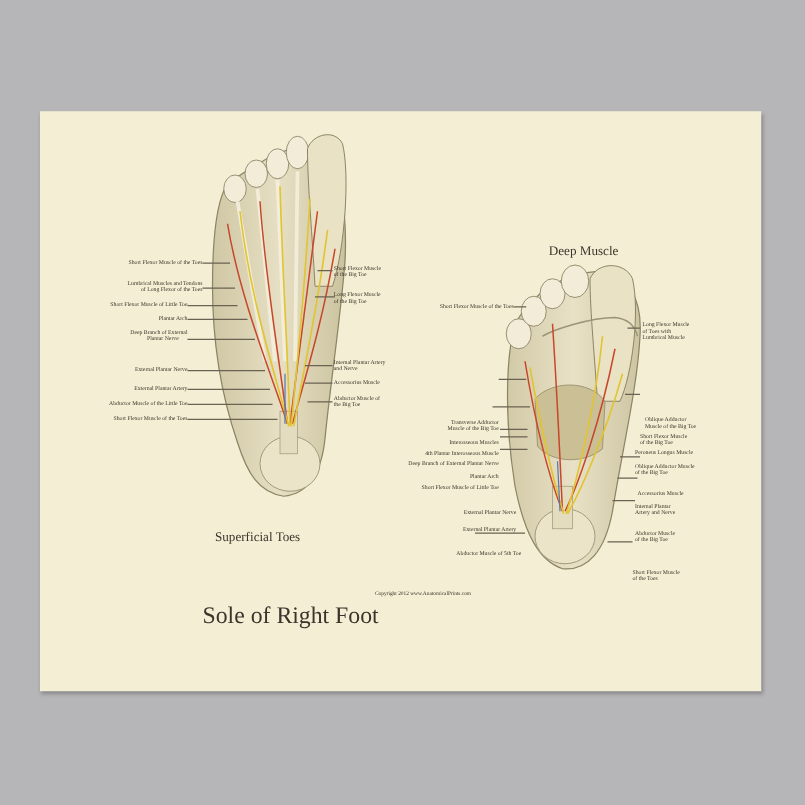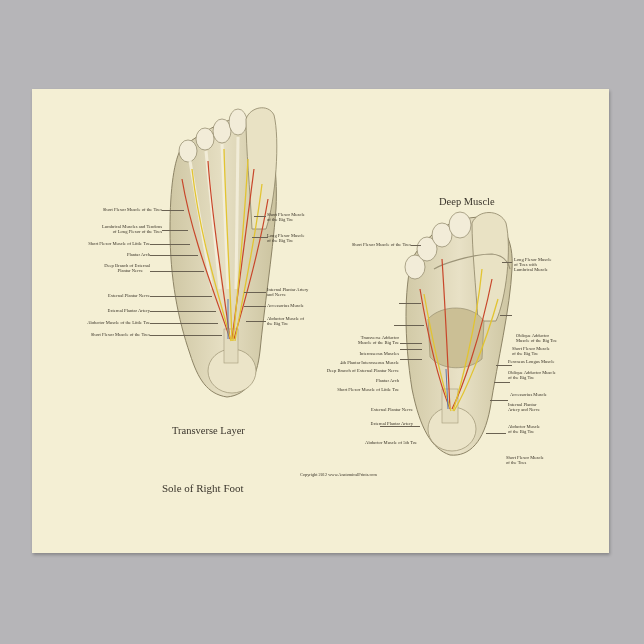--- a/index.html
+++ b/index.html
@@ -141,21 +141,21 @@
   <div class="lbl" style="left:235px;top:123px;">Short Flexor Muscle</div>
   <div class="lbl" style="left:235px;top:128px;">of the Big Toe</div>
   <div class="lbl" style="left:235px;top:144px;">Long Flexor Muscle</div>
   <div class="lbl" style="left:235px;top:149px;">of the Big Toe</div>
   <div class="lbl" style="left:235px;top:198px;">Internal Plantar Artery</div>
   <div class="lbl" style="left:235px;top:203px;">and Nerve</div>
   <div class="lbl" style="left:235px;top:214px;">Accessorius Muscle</div>
   <div class="lbl" style="left:235px;top:227px;">Abductor Muscle of</div>
   <div class="lbl" style="left:235px;top:232px;">the Big Toe</div>
 
-  <div class="title" style="left:140px;top:336px;font-size:10.5px;">Transverse Layer</div>
+  <div class="title" style="left:140px;top:336px;font-size:10.5px;">Superficial Toes</div>
 
   <div class="lbl r" style="right:198px;top:153px;">Short Flexor Muscle of the Toes</div>
   <div class="lbl r" style="right:210px;top:246px;">Transverse Adductor</div>
   <div class="lbl r" style="right:210px;top:251px;">Muscle of the Big Toe</div>
   <div class="lbl r" style="right:210px;top:262px;">Interosseous Muscles</div>
   <div class="lbl r" style="right:210px;top:271px;">4th Plantar Interosseous Muscle</div>
   <div class="lbl r" style="right:210px;top:279px;">Deep Branch of External Plantar Nerve</div>
   <div class="lbl r" style="right:210px;top:289px;">Plantar Arch</div>
   <div class="lbl r" style="right:210px;top:298px;">Short Flexor Muscle of Little Toe</div>
   <div class="lbl r" style="right:196px;top:318px;">External Plantar Nerve</div>
@@ -175,16 +175,16 @@
   <div class="lbl" style="left:478px;top:303px;">Accessorius Muscle</div>
   <div class="lbl" style="left:476px;top:313px;">Internal Plantar</div>
   <div class="lbl" style="left:476px;top:318px;">Artery and Nerve</div>
   <div class="lbl" style="left:476px;top:335px;">Abductor Muscle</div>
   <div class="lbl" style="left:476px;top:340px;">of the Big Toe</div>
   <div class="lbl" style="left:474px;top:366px;">Short Flexor Muscle</div>
   <div class="lbl" style="left:474px;top:371px;">of the Toes</div>
 
   <div class="title" style="left:407px;top:107px;font-size:10.5px;">Deep Muscle</div>
 
-  <div class="title" style="left:130px;top:393px;font-size:11px;">Sole of Right Foot</div>
+  <div class="title" style="left:130px;top:393px;font-size:19px;">Sole of Right Foot</div>
   <div class="lbl" style="left:268px;top:383px;font-size:4.3px;">Copyright 2012 www.AnatomicalPrints.com</div>
 
 </div>
 
 </body></html>

